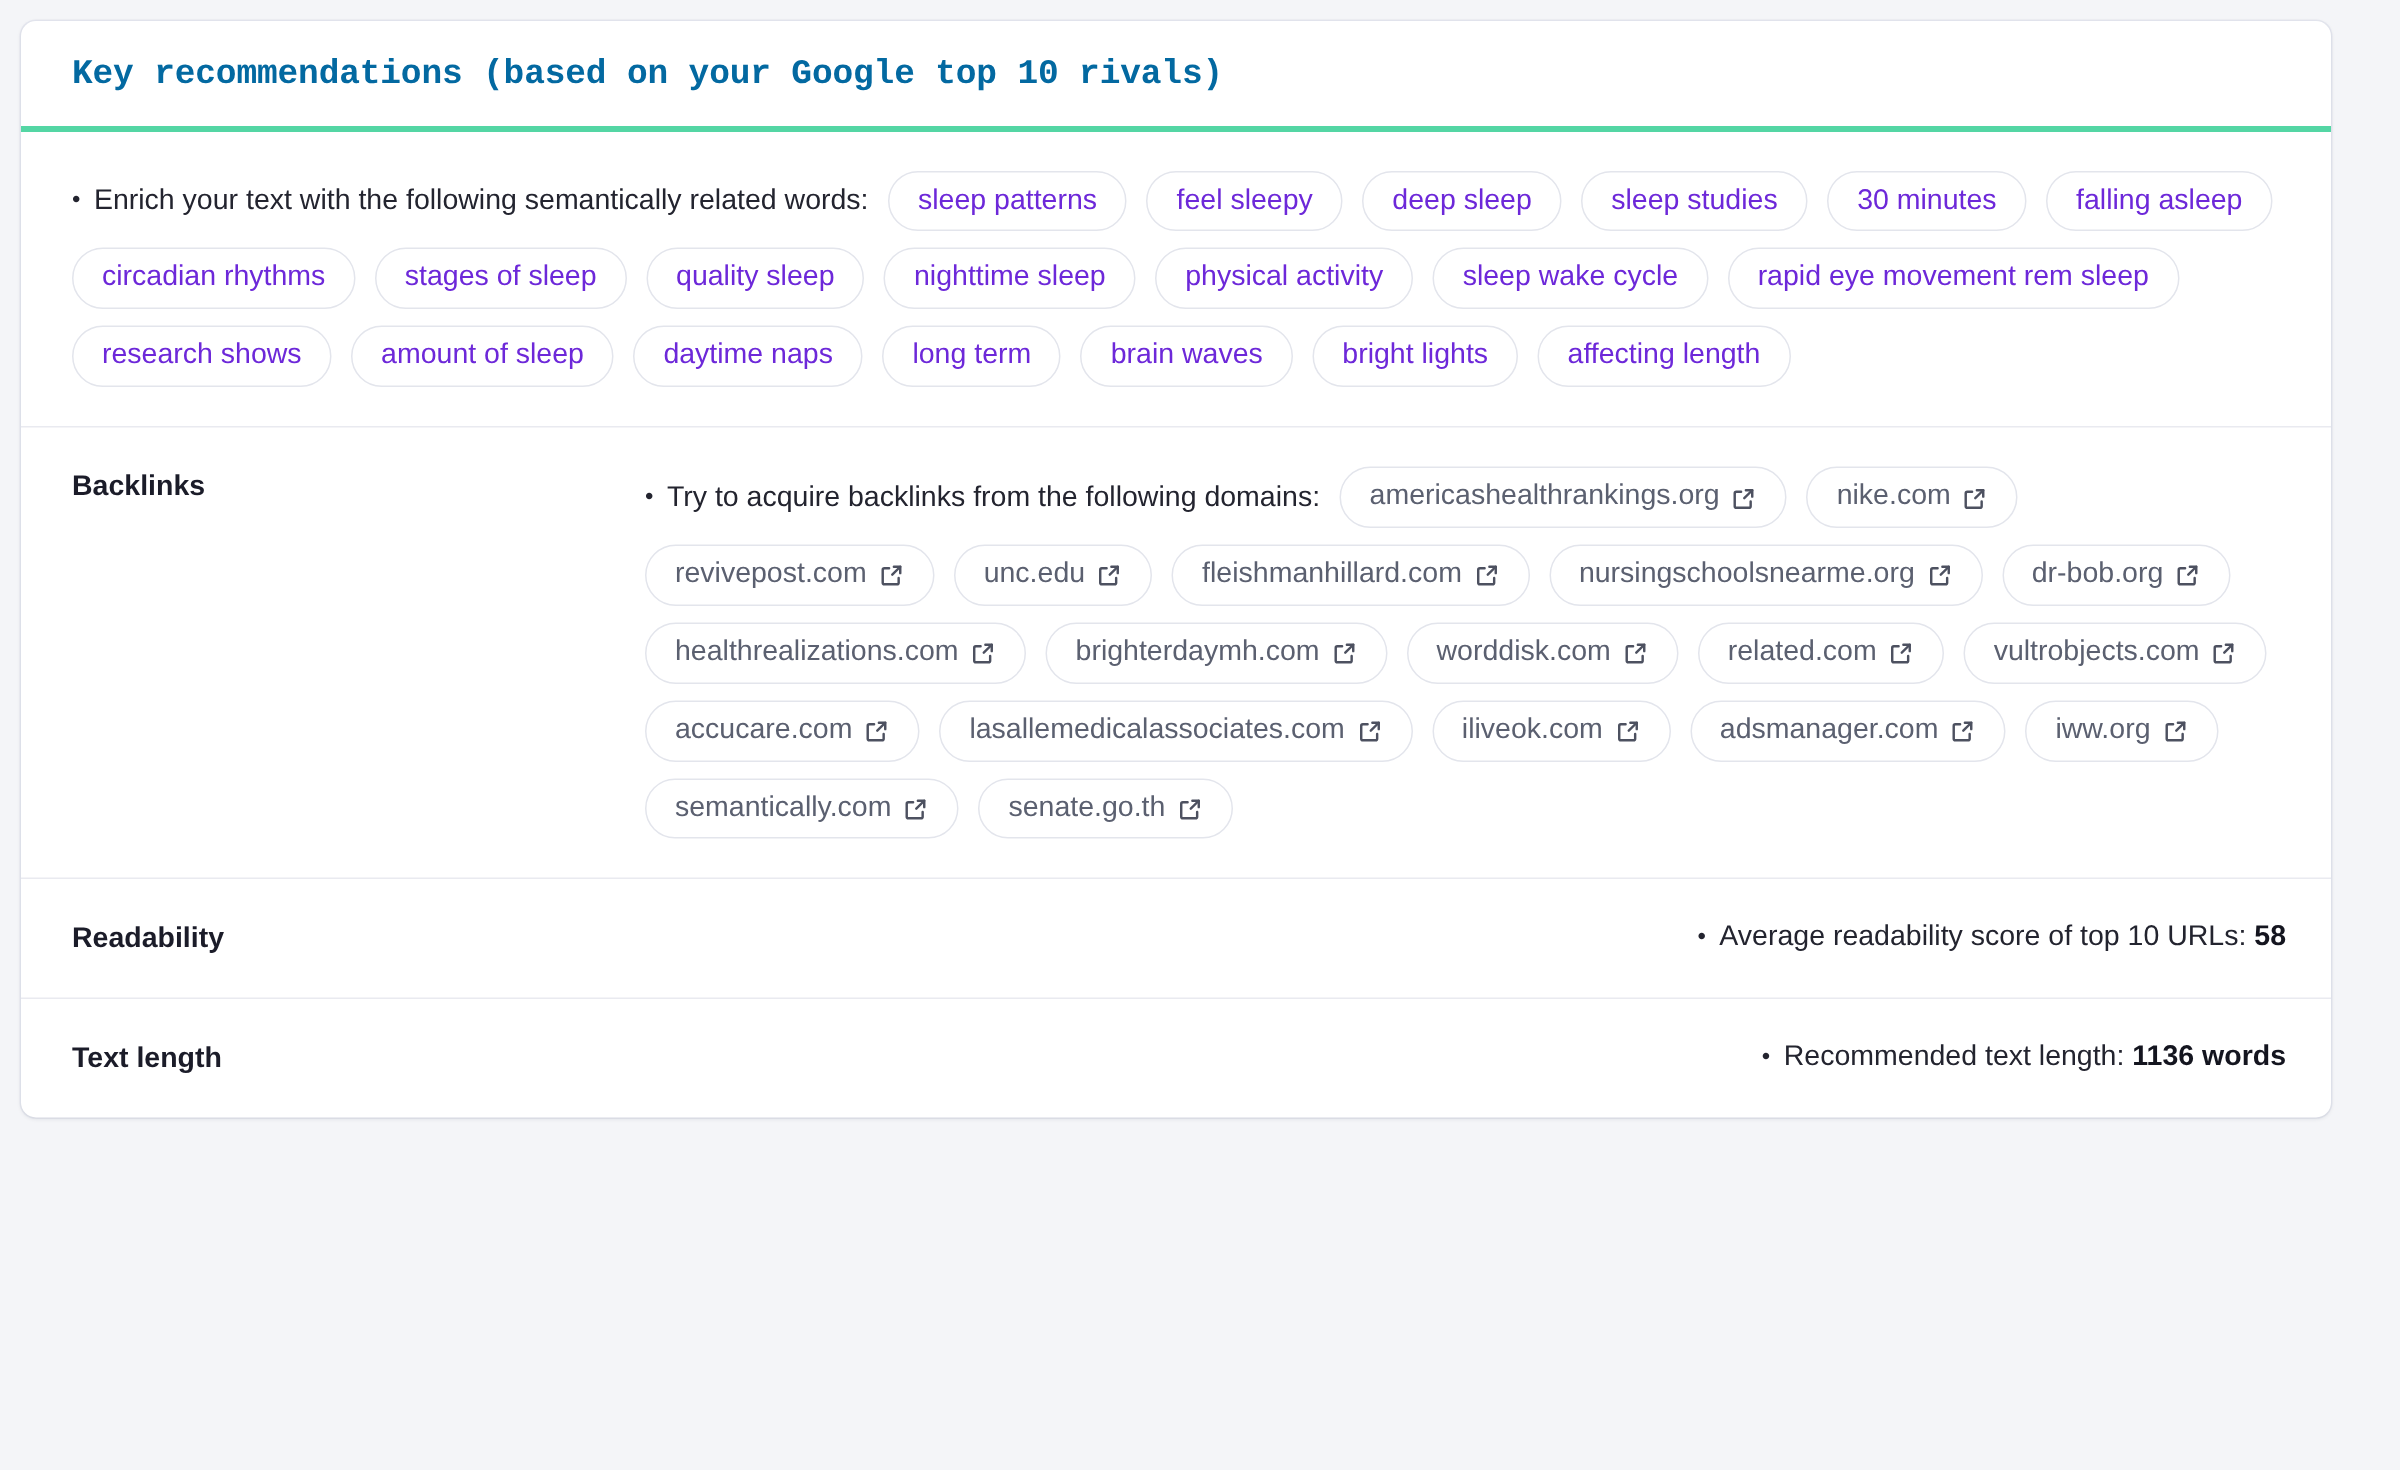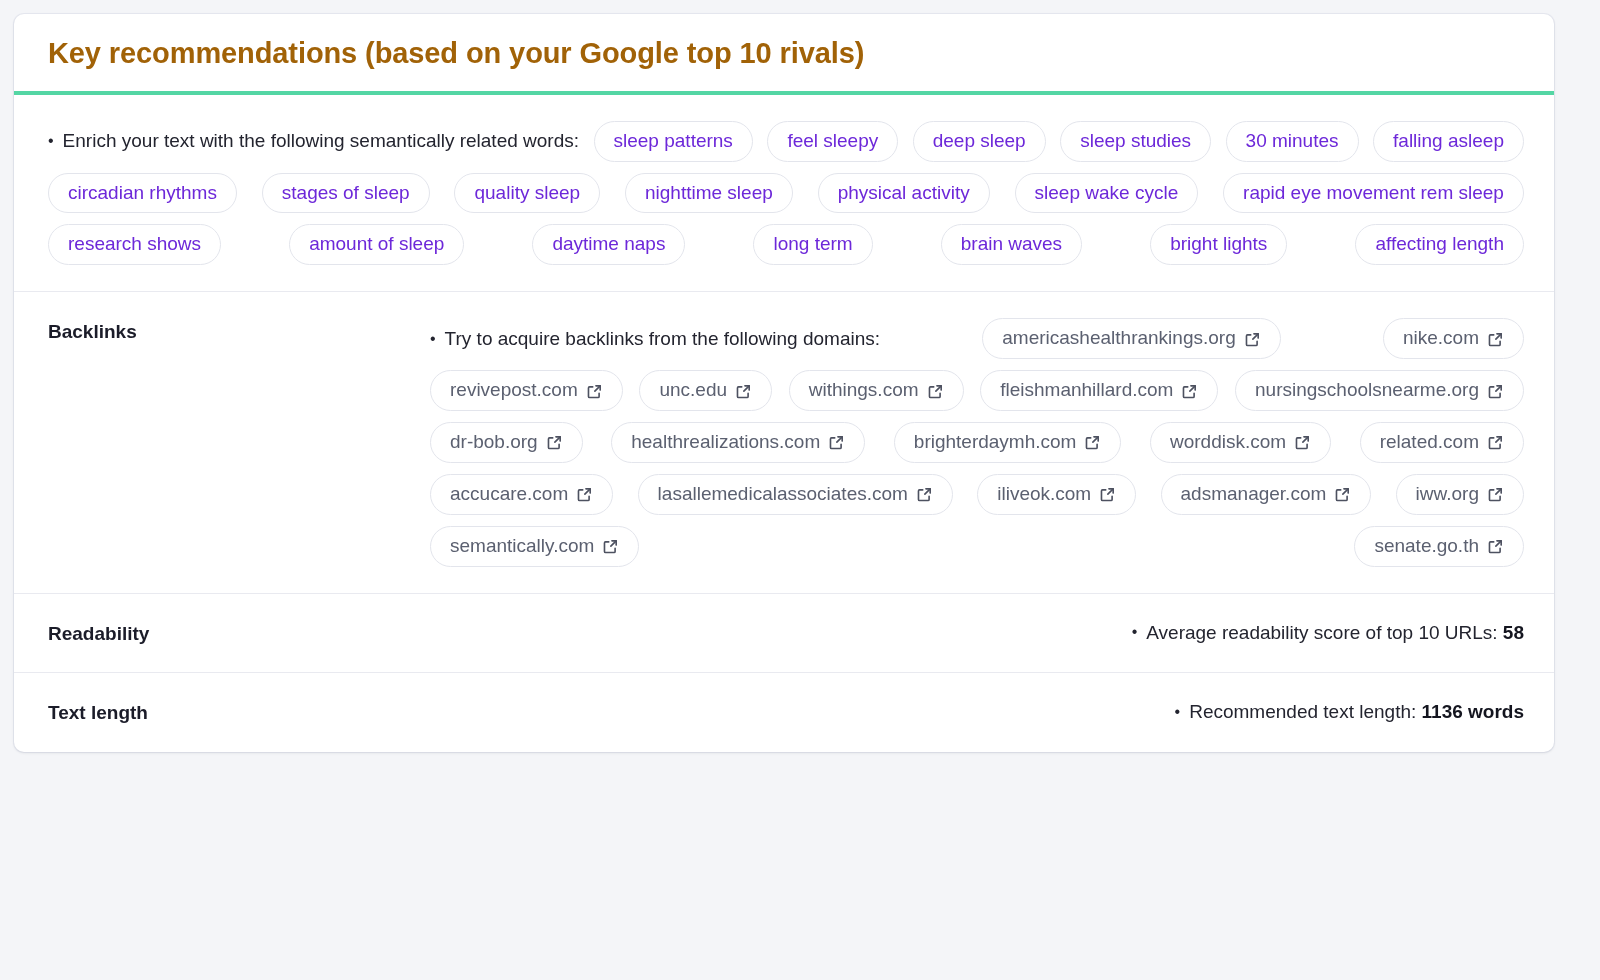--- a/index.html
+++ b/index.html
@@ -28,25 +28,26 @@
     box-shadow: 0 1px 3px rgba(20,25,45,0.10), 0 0 0 1px rgba(230,232,240,0.9);
     overflow: hidden;
   }
 
   
   .card-header {
     padding: 22px 30px 20px 34px;
     border-bottom: 4px solid #54d6a4;
   }
   .card-title {
-    font-size: 29px;
+    font-size: 23px;
     font-weight: bold;
-    color: #a16207;
+    color: #0369a1;
     letter-spacing: -0.1px;
     line-height: 1.2;
+    font-family: Liberation Mono, monospace;
   }
 
   
   .row {
     display: flex;
     align-items: flex-start;
     border-bottom: 1px solid #e9eaf0;
     padding: 26px 30px 26px 34px;
   }
   .row:last-child { border-bottom: none; }
@@ -108,21 +109,21 @@
     flex: 0 0 17px;
     position: relative;
     top: 1px;
   }
   .ext-icon svg { display: block; width: 17px; height: 17px; }
 
   
   .chips-wrap {
     display: flex;
     flex-wrap: wrap;
-    justify-content: space-between;
+    justify-content: flex-start;
     align-items: center;
     gap: 11px 13px;
   }
   .plain-line {
     display: flex;
     justify-content: flex-end;
     align-items: center;
   }
 </style>
 </head>
@@ -243,30 +244,20 @@
               <span>unc.edu</span>
               <span class="ext-icon">
                 <svg viewBox="0 0 24 24" fill="none" stroke="#4d5160" stroke-width="2.3" stroke-linecap="round" stroke-linejoin="round">
                   <path d="M14 4h6v6"></path>
                   <path d="M20 4l-7.5 7.5"></path>
                   <path d="M18.5 14.5V19a1.5 1.5 0 0 1-1.5 1.5H5A1.5 1.5 0 0 1 3.5 19V7A1.5 1.5 0 0 1 5 5.5h4.5"></path>
                 </svg>
               </span>
             </a>
           <a class="chip chip-link">
-              <span>withings.com</span>
-              <span class="ext-icon">
-                <svg viewBox="0 0 24 24" fill="none" stroke="#4d5160" stroke-width="2.3" stroke-linecap="round" stroke-linejoin="round">
-                  <path d="M14 4h6v6"></path>
-                  <path d="M20 4l-7.5 7.5"></path>
-                  <path d="M18.5 14.5V19a1.5 1.5 0 0 1-1.5 1.5H5A1.5 1.5 0 0 1 3.5 19V7A1.5 1.5 0 0 1 5 5.5h4.5"></path>
-                </svg>
-              </span>
-            </a>
-          <a class="chip chip-link">
               <span>fleishmanhillard.com</span>
               <span class="ext-icon">
                 <svg viewBox="0 0 24 24" fill="none" stroke="#4d5160" stroke-width="2.3" stroke-linecap="round" stroke-linejoin="round">
                   <path d="M14 4h6v6"></path>
                   <path d="M20 4l-7.5 7.5"></path>
                   <path d="M18.5 14.5V19a1.5 1.5 0 0 1-1.5 1.5H5A1.5 1.5 0 0 1 3.5 19V7A1.5 1.5 0 0 1 5 5.5h4.5"></path>
                 </svg>
               </span>
             </a>
           <a class="chip chip-link">
@@ -314,20 +305,30 @@
               <span class="ext-icon">
                 <svg viewBox="0 0 24 24" fill="none" stroke="#4d5160" stroke-width="2.3" stroke-linecap="round" stroke-linejoin="round">
                   <path d="M14 4h6v6"></path>
                   <path d="M20 4l-7.5 7.5"></path>
                   <path d="M18.5 14.5V19a1.5 1.5 0 0 1-1.5 1.5H5A1.5 1.5 0 0 1 3.5 19V7A1.5 1.5 0 0 1 5 5.5h4.5"></path>
                 </svg>
               </span>
             </a>
           <a class="chip chip-link">
               <span>related.com</span>
+              <span class="ext-icon">
+                <svg viewBox="0 0 24 24" fill="none" stroke="#4d5160" stroke-width="2.3" stroke-linecap="round" stroke-linejoin="round">
+                  <path d="M14 4h6v6"></path>
+                  <path d="M20 4l-7.5 7.5"></path>
+                  <path d="M18.5 14.5V19a1.5 1.5 0 0 1-1.5 1.5H5A1.5 1.5 0 0 1 3.5 19V7A1.5 1.5 0 0 1 5 5.5h4.5"></path>
+                </svg>
+              </span>
+            </a>
+          <a class="chip chip-link">
+              <span>vultrobjects.com</span>
               <span class="ext-icon">
                 <svg viewBox="0 0 24 24" fill="none" stroke="#4d5160" stroke-width="2.3" stroke-linecap="round" stroke-linejoin="round">
                   <path d="M14 4h6v6"></path>
                   <path d="M20 4l-7.5 7.5"></path>
                   <path d="M18.5 14.5V19a1.5 1.5 0 0 1-1.5 1.5H5A1.5 1.5 0 0 1 3.5 19V7A1.5 1.5 0 0 1 5 5.5h4.5"></path>
                 </svg>
               </span>
             </a>
           <a class="chip chip-link">
               <span>accucare.com</span>

